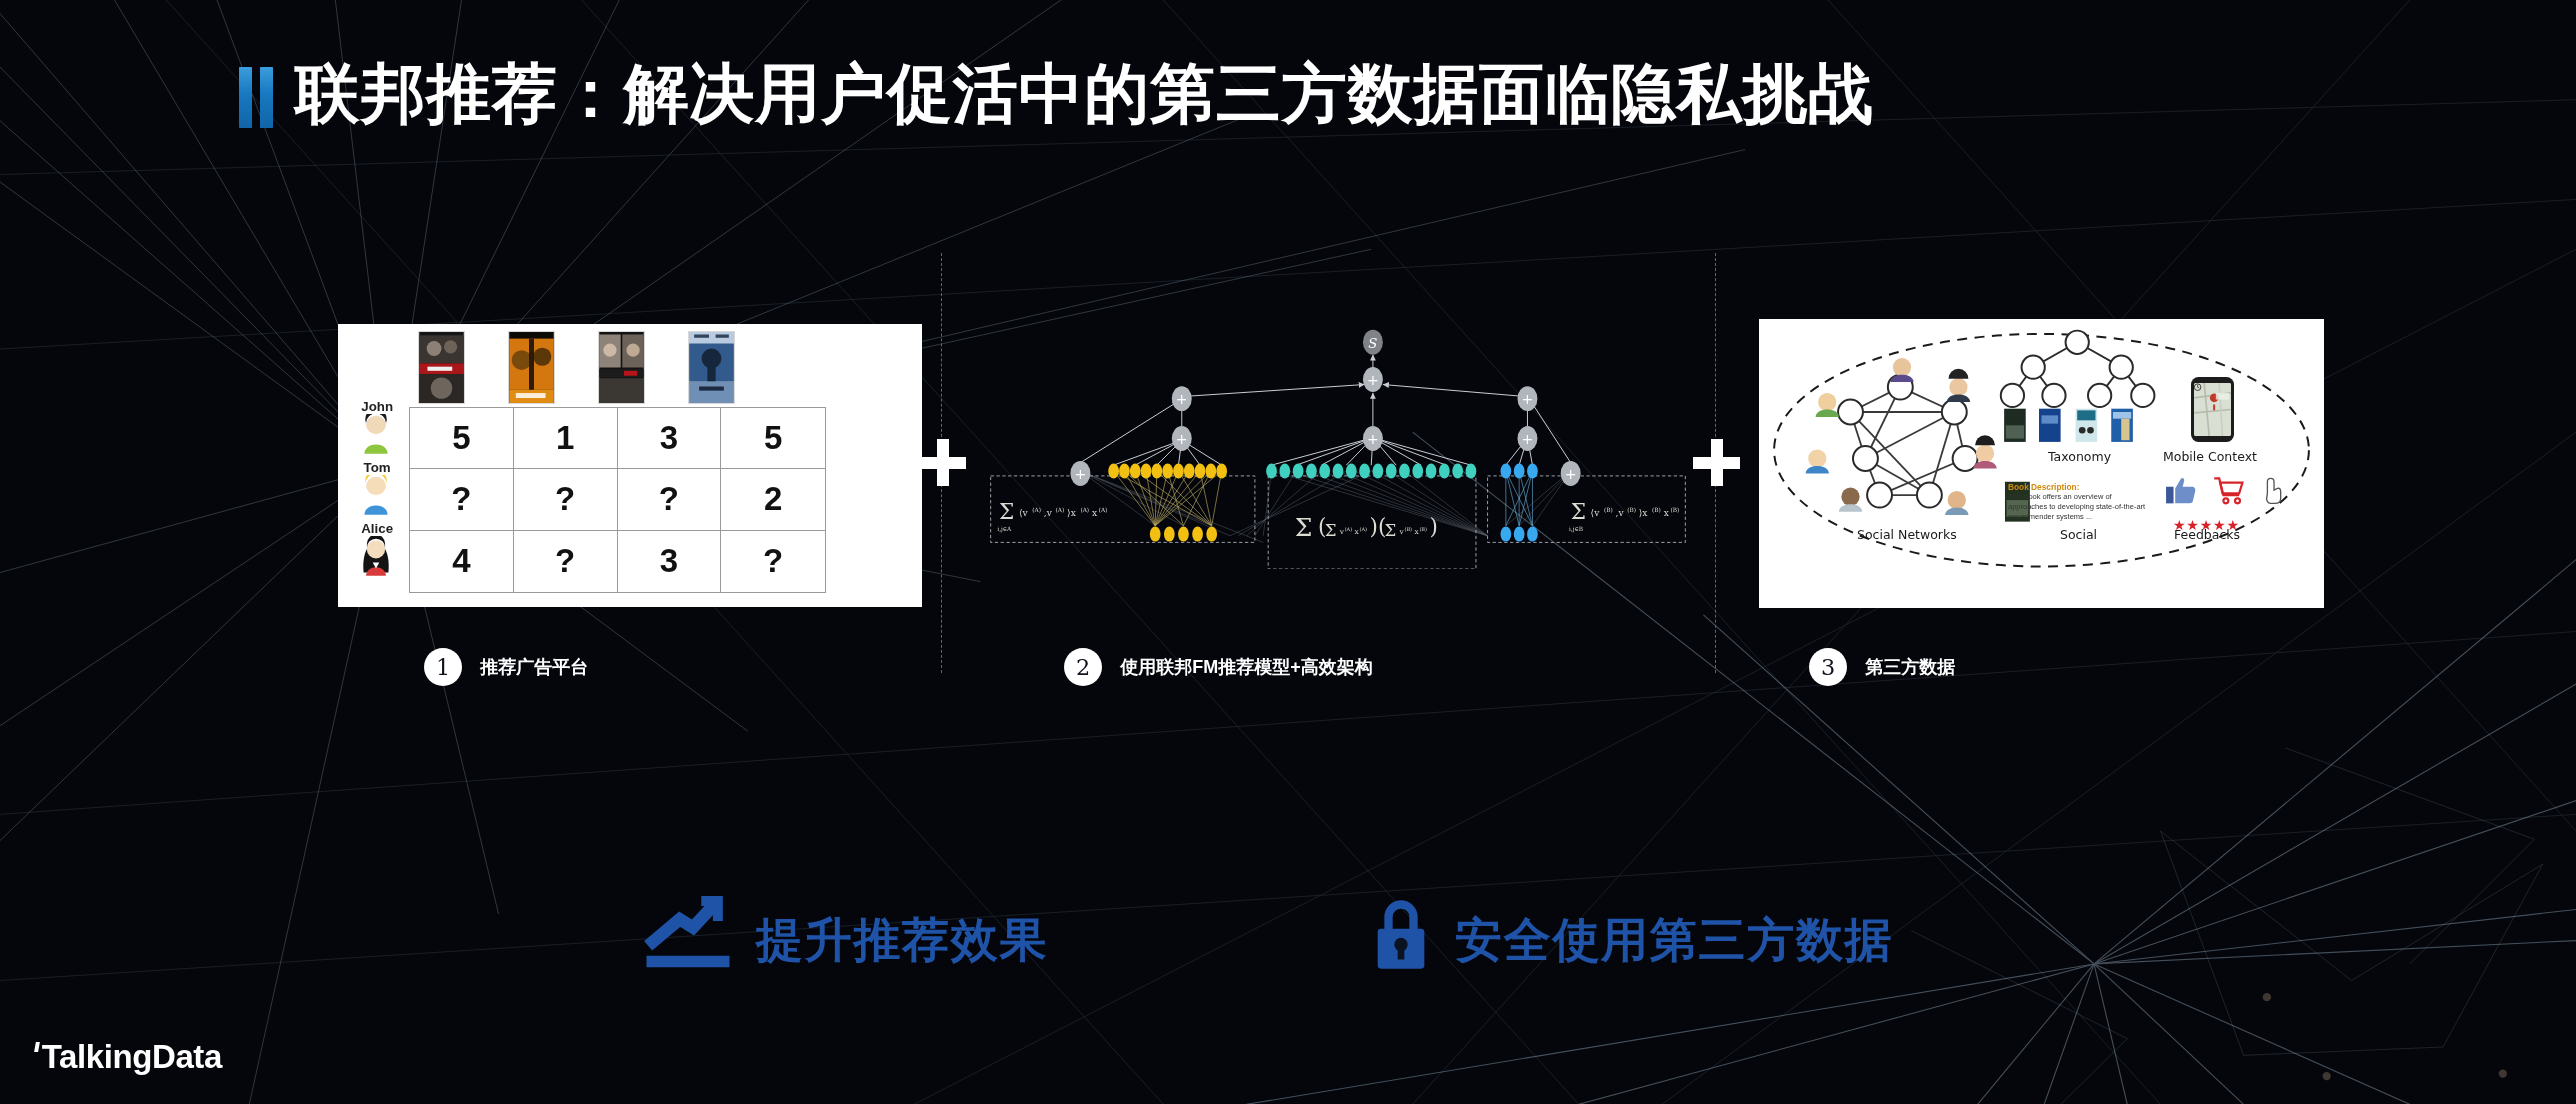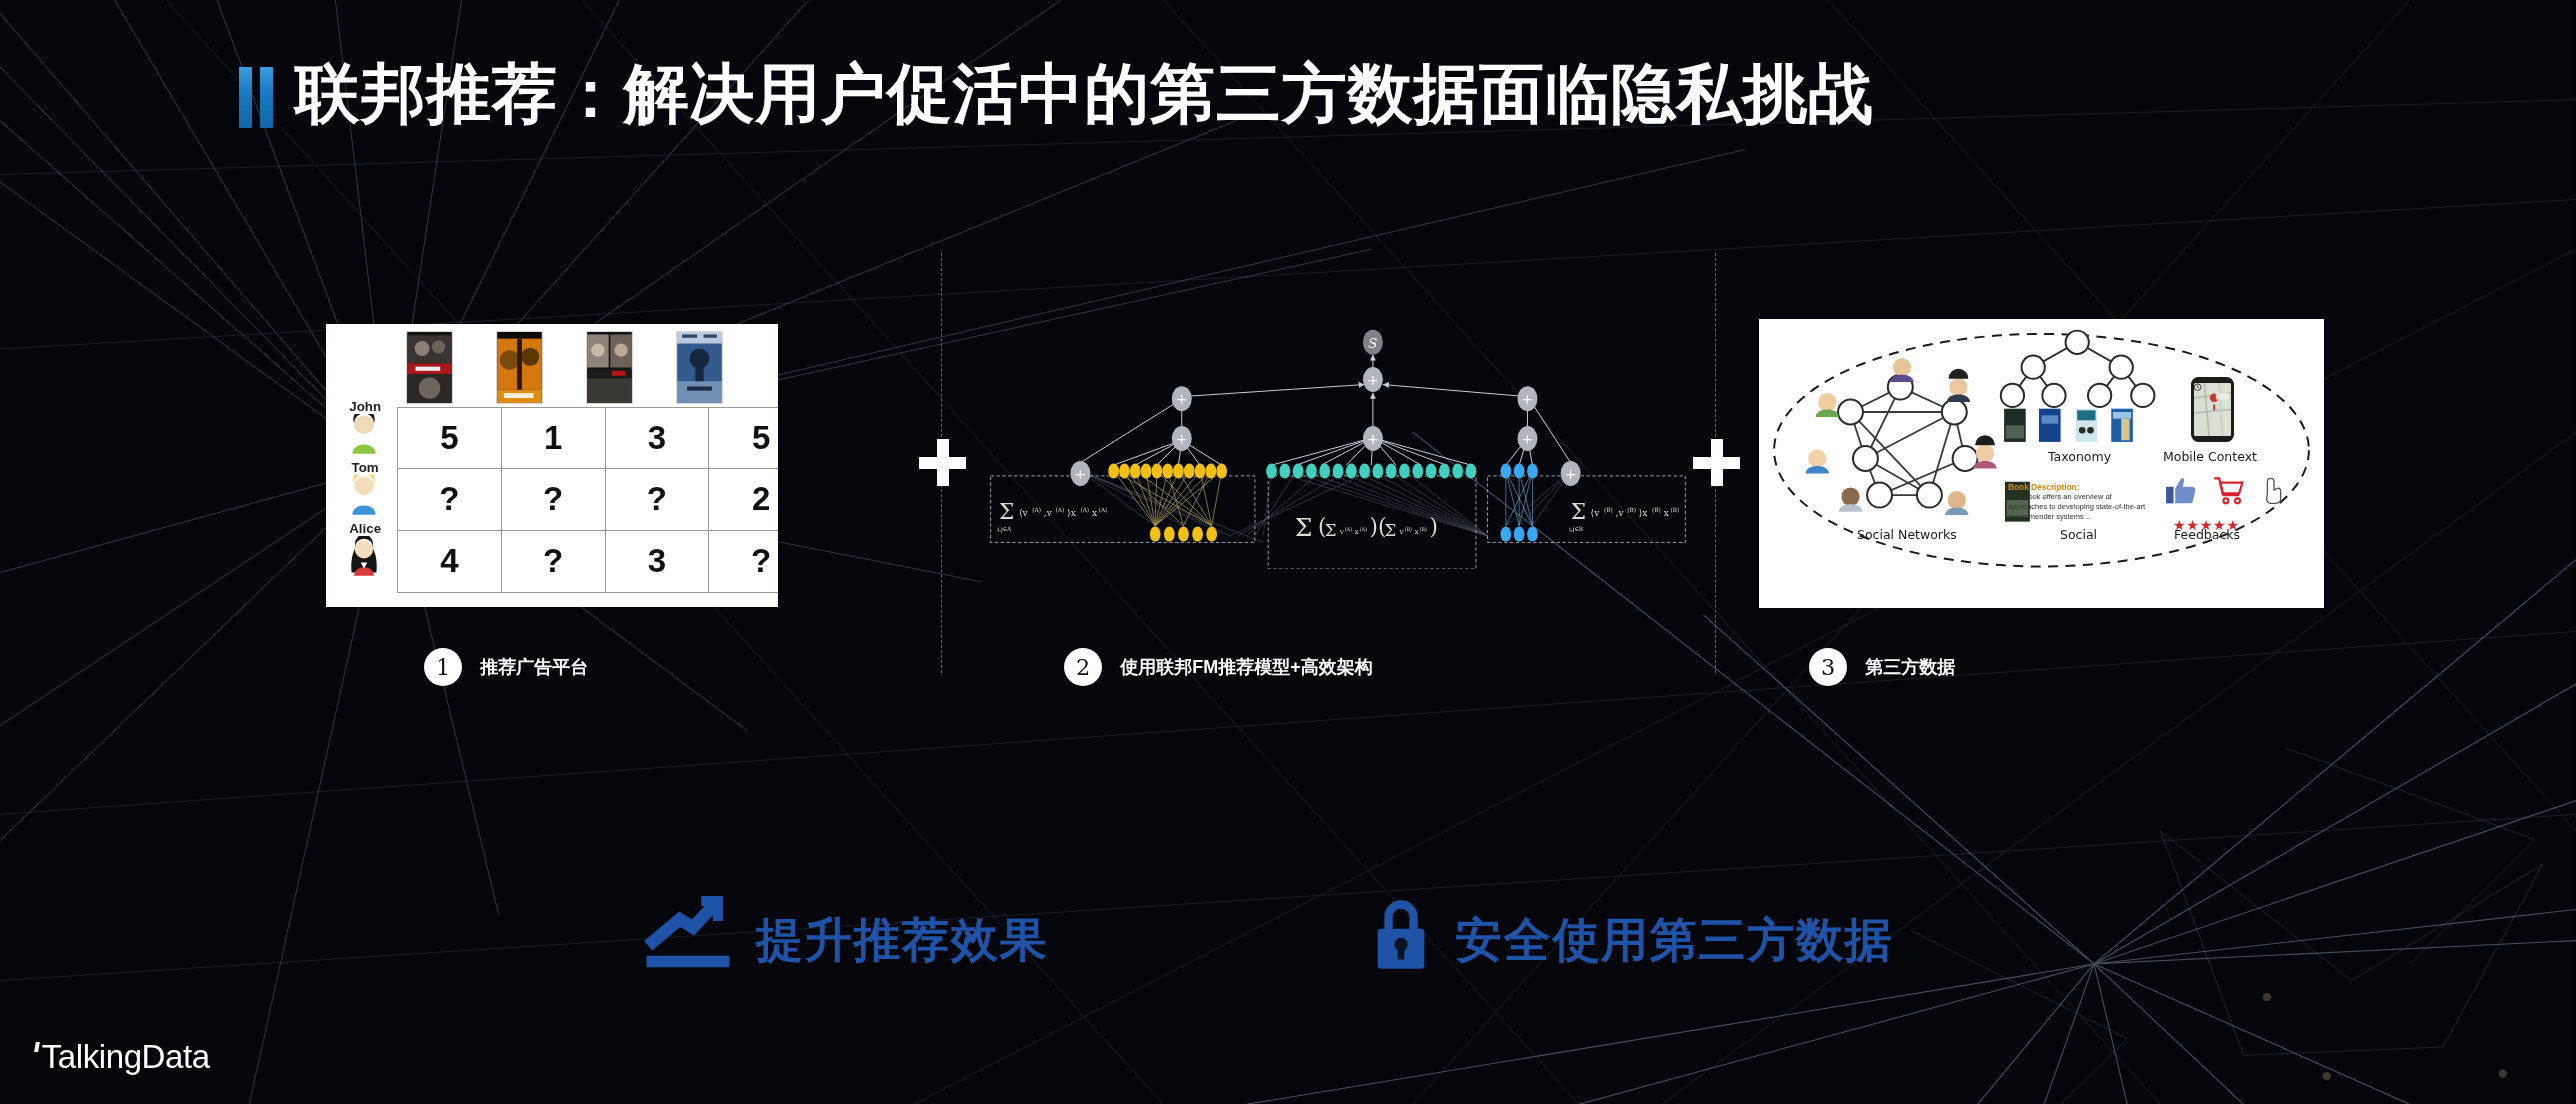--- a/index.html
+++ b/index.html
@@ -18,21 +18,21 @@
     background:linear-gradient(180deg,#3b9cde 0%,#1878c0 45%,#1165a8 100%);
     border-radius:0.8px;}
   .title-main{color:#ffffff;font-size:65px;font-weight:bold;line-height:1.05;
     letter-spacing:0.8px;white-space:nowrap;}
   .title-sub{color:#ffffff;font-size:27.4px;font-weight:bold;margin-top:21.6px;
     margin-left:35px;letter-spacing:0.4px;white-space:nowrap;}
 
   
   .panels{position:absolute;left:0;top:0;width:2576px;height:1104px;z-index:4;}
   .panel{position:absolute;background:#ffffff;overflow:hidden;}
-  #panel1{left:326px;top:324px;width:452px;height:283px;}
+  #panel1{left:338px;top:324px;width:584px;height:283px;}
   #panel2{left:989px;top:328px;width:698px;height:241px;background:transparent;}
   #panel3{left:1759px;top:319px;width:565px;height:289px;}
 
   
   .plus{position:absolute;z-index:6;width:47px;height:47px;}
   .plus:before,.plus:after{content:"";position:absolute;background:#ffffff;}
   .plus:before{left:0;top:17.5px;width:47px;height:12.5px;}
   .plus:after{left:17.5px;top:0;width:12.5px;height:47px;}
   #plus1{left:919px;top:439px;}
   #plus2{left:1693px;top:439px;}
@@ -95,21 +95,21 @@
   #ben2{left:1369px;}
   .ben-text{color:#1f53a8;font-size:47px;font-weight:bold;white-space:nowrap;
     letter-spacing:1.7px;margin-top:16px;}
   .ben-icon{width:91px;height:86px;display:flex;align-items:center;justify-content:center;}
   #ben2 .ben-icon{width:63px;}
 
   
   .logo{position:absolute;left:35px;top:1038px;z-index:6;display:flex;align-items:flex-start;}
   .logo-tick{width:4.2px;height:10px;background:#fff;margin-top:4.2px;margin-right:2.5px;
     transform:skewX(-10deg);}
-  .logo-text{color:#ffffff;font-size:33px;font-weight:normal;letter-spacing:-0.4px;}
+  .logo-text{color:#ffffff;font-size:33px;font-weight:bold;letter-spacing:-0.4px;}
 </style>
 </head>
 <body>
 
 <svg id="bg" viewBox="0 0 3100 1329" preserveAspectRatio="none">
   <rect width="3100" height="1329" fill="#04060c"></rect>
   <g stroke="#9fb4c6" fill="none">
     <g opacity="0.30" stroke-width="1.1">
       <path d="M-40 -30 L470 560"></path>
         <path d="M-40 40 L470 560"></path>

